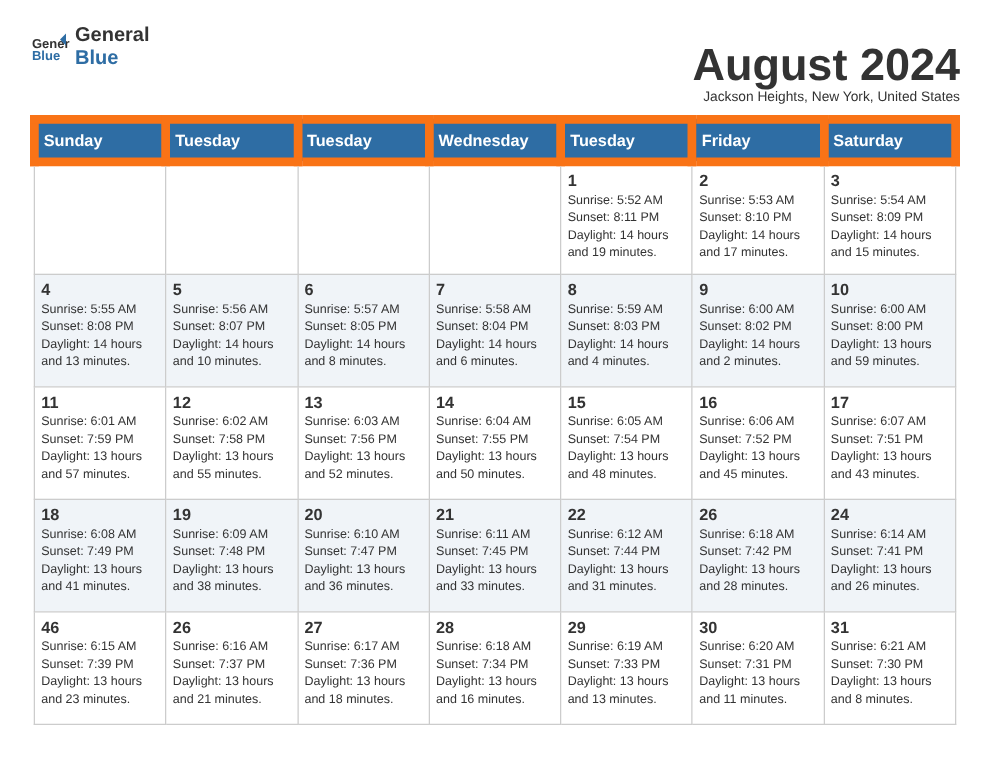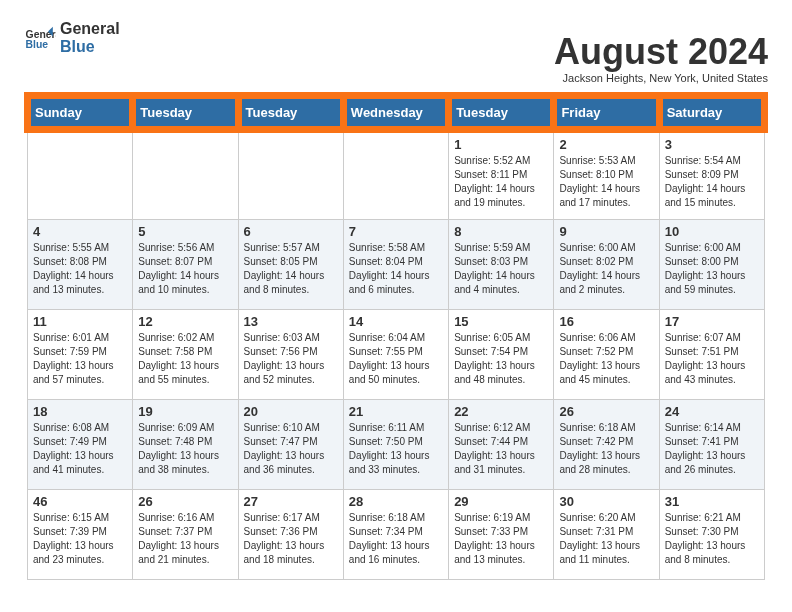--- a/index.html
+++ b/index.html
@@ -266,21 +266,21 @@
         <td>
           <span class="day-number">20</span>
           <div class="day-info" style="white-space: pre-line;">Sunrise: 6:10 AM
 Sunset: 7:47 PM
 Daylight: 13 hours
 and 36 minutes.</div>
         </td>
         <td>
           <span class="day-number">21</span>
           <div class="day-info" style="white-space: pre-line;">Sunrise: 6:11 AM
-Sunset: 7:50 PM
+Sunset: 7:45 PM
 Daylight: 13 hours
 and 33 minutes.</div>
         </td>
         <td>
           <span class="day-number">22</span>
           <div class="day-info" style="white-space: pre-line;">Sunrise: 6:12 AM
 Sunset: 7:44 PM
 Daylight: 13 hours
 and 31 minutes.</div>
         </td>

